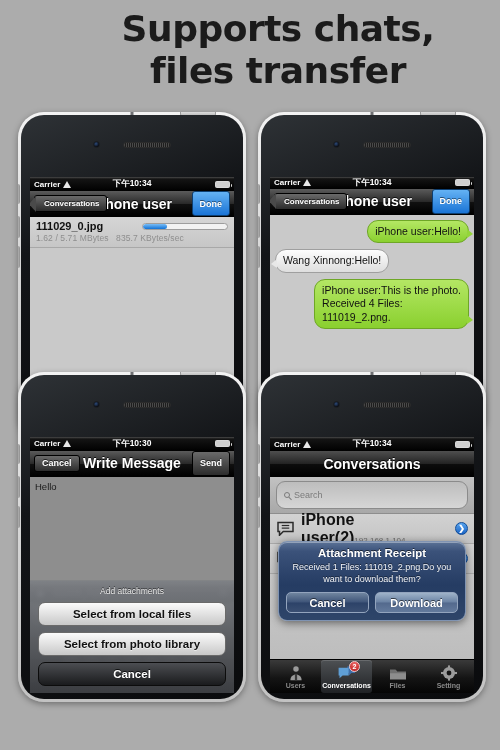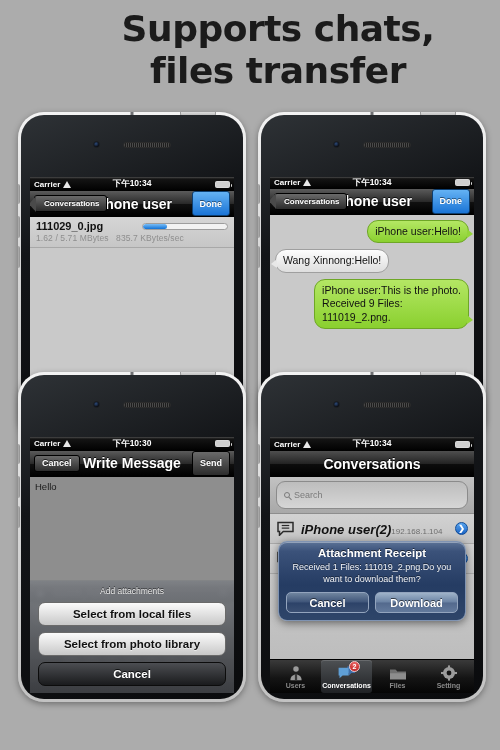--- a/index.html
+++ b/index.html
@@ -320,21 +320,21 @@
     padding: 3px 6px;
     background: linear-gradient(180deg,#d2d2d2,#c4c4c4);
     border-bottom: 1px solid #a9a9a9;
     height: 30px;
   }
   .conv-ico {
     width: 19px; height: 15px; flex: none; position: relative;
   }
   .conv-ico svg { width: 100%; height: 100%; display: block; }
   .conv-txt { flex: 1; min-width: 0; }
-  .conv-name { font-size: 13px; font-weight: bold; color: #111; line-height: 1.1; font-style: italic; }
+  .conv-name { font-size: 16px; font-weight: bold; color: #111; line-height: 1.1; }
   .conv-ip { font-size: 8px; color: #6d6d6d; line-height: 1.2; }
   .chev {
     width: 13px; height: 13px; border-radius: 50%; flex: none;
     background: linear-gradient(180deg,#5aa6ef,#1a63c4);
     border: 1px solid #114d99;
     display: flex; align-items: center; justify-content: center;
     color: #fff; font-size: 8px; font-weight: bold;
   }
   .conv-fill { flex: 1; background: linear-gradient(180deg,#c9c9c9,#bdbdbd); }
 
@@ -489,21 +489,21 @@
                 </div>
               </div>
               <div style="display: flex;">
                 <div class="bubble in">
                   <span class="ln">Wang Xinnong:Hello!</span>
                 </div>
               </div>
               <div style="display: flex;">
                 <div class="bubble out">
                   <span class="ln">iPhone user:This is the photo.</span>
-                  <span class="ln">Received 9 Files:</span>
+                  <span class="ln">Received 4 Files:</span>
                   <span class="ln">111019_2.png.</span>
                 </div>
               </div>
             </div>
         </div>
       </div>
     </div>
   </div>
 
   <div class="phone" style="left:18px; top:372px;">

